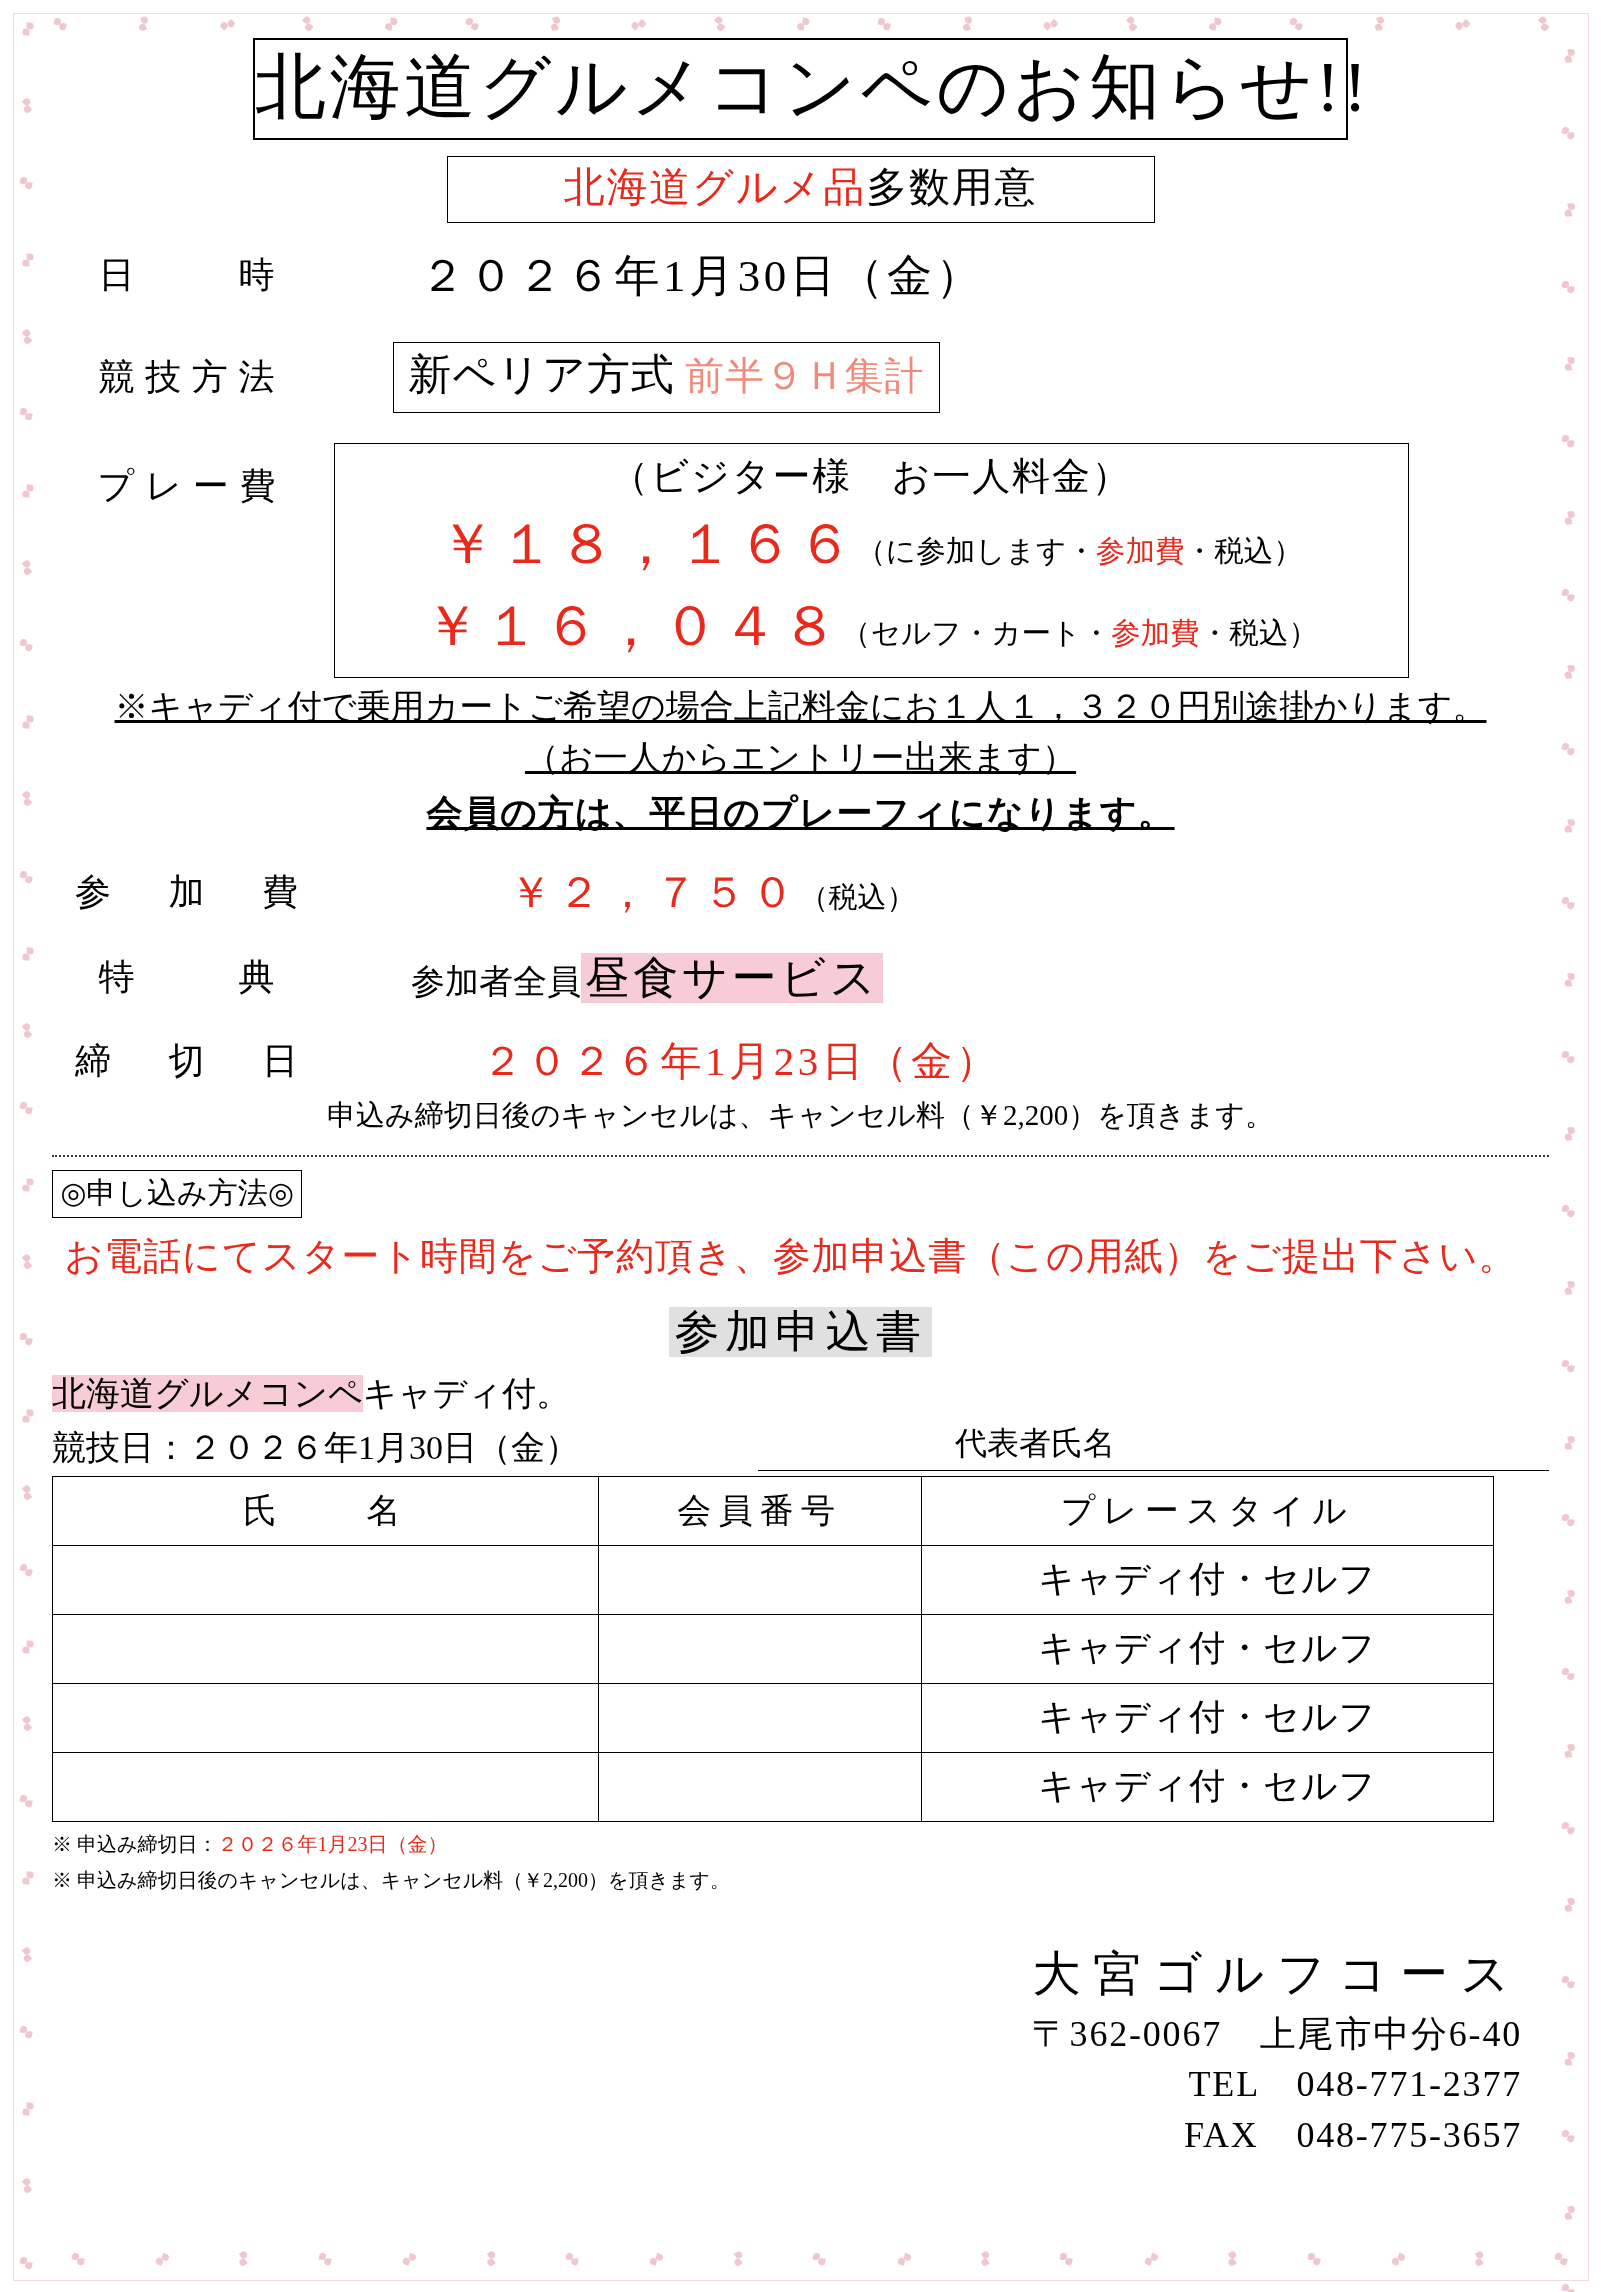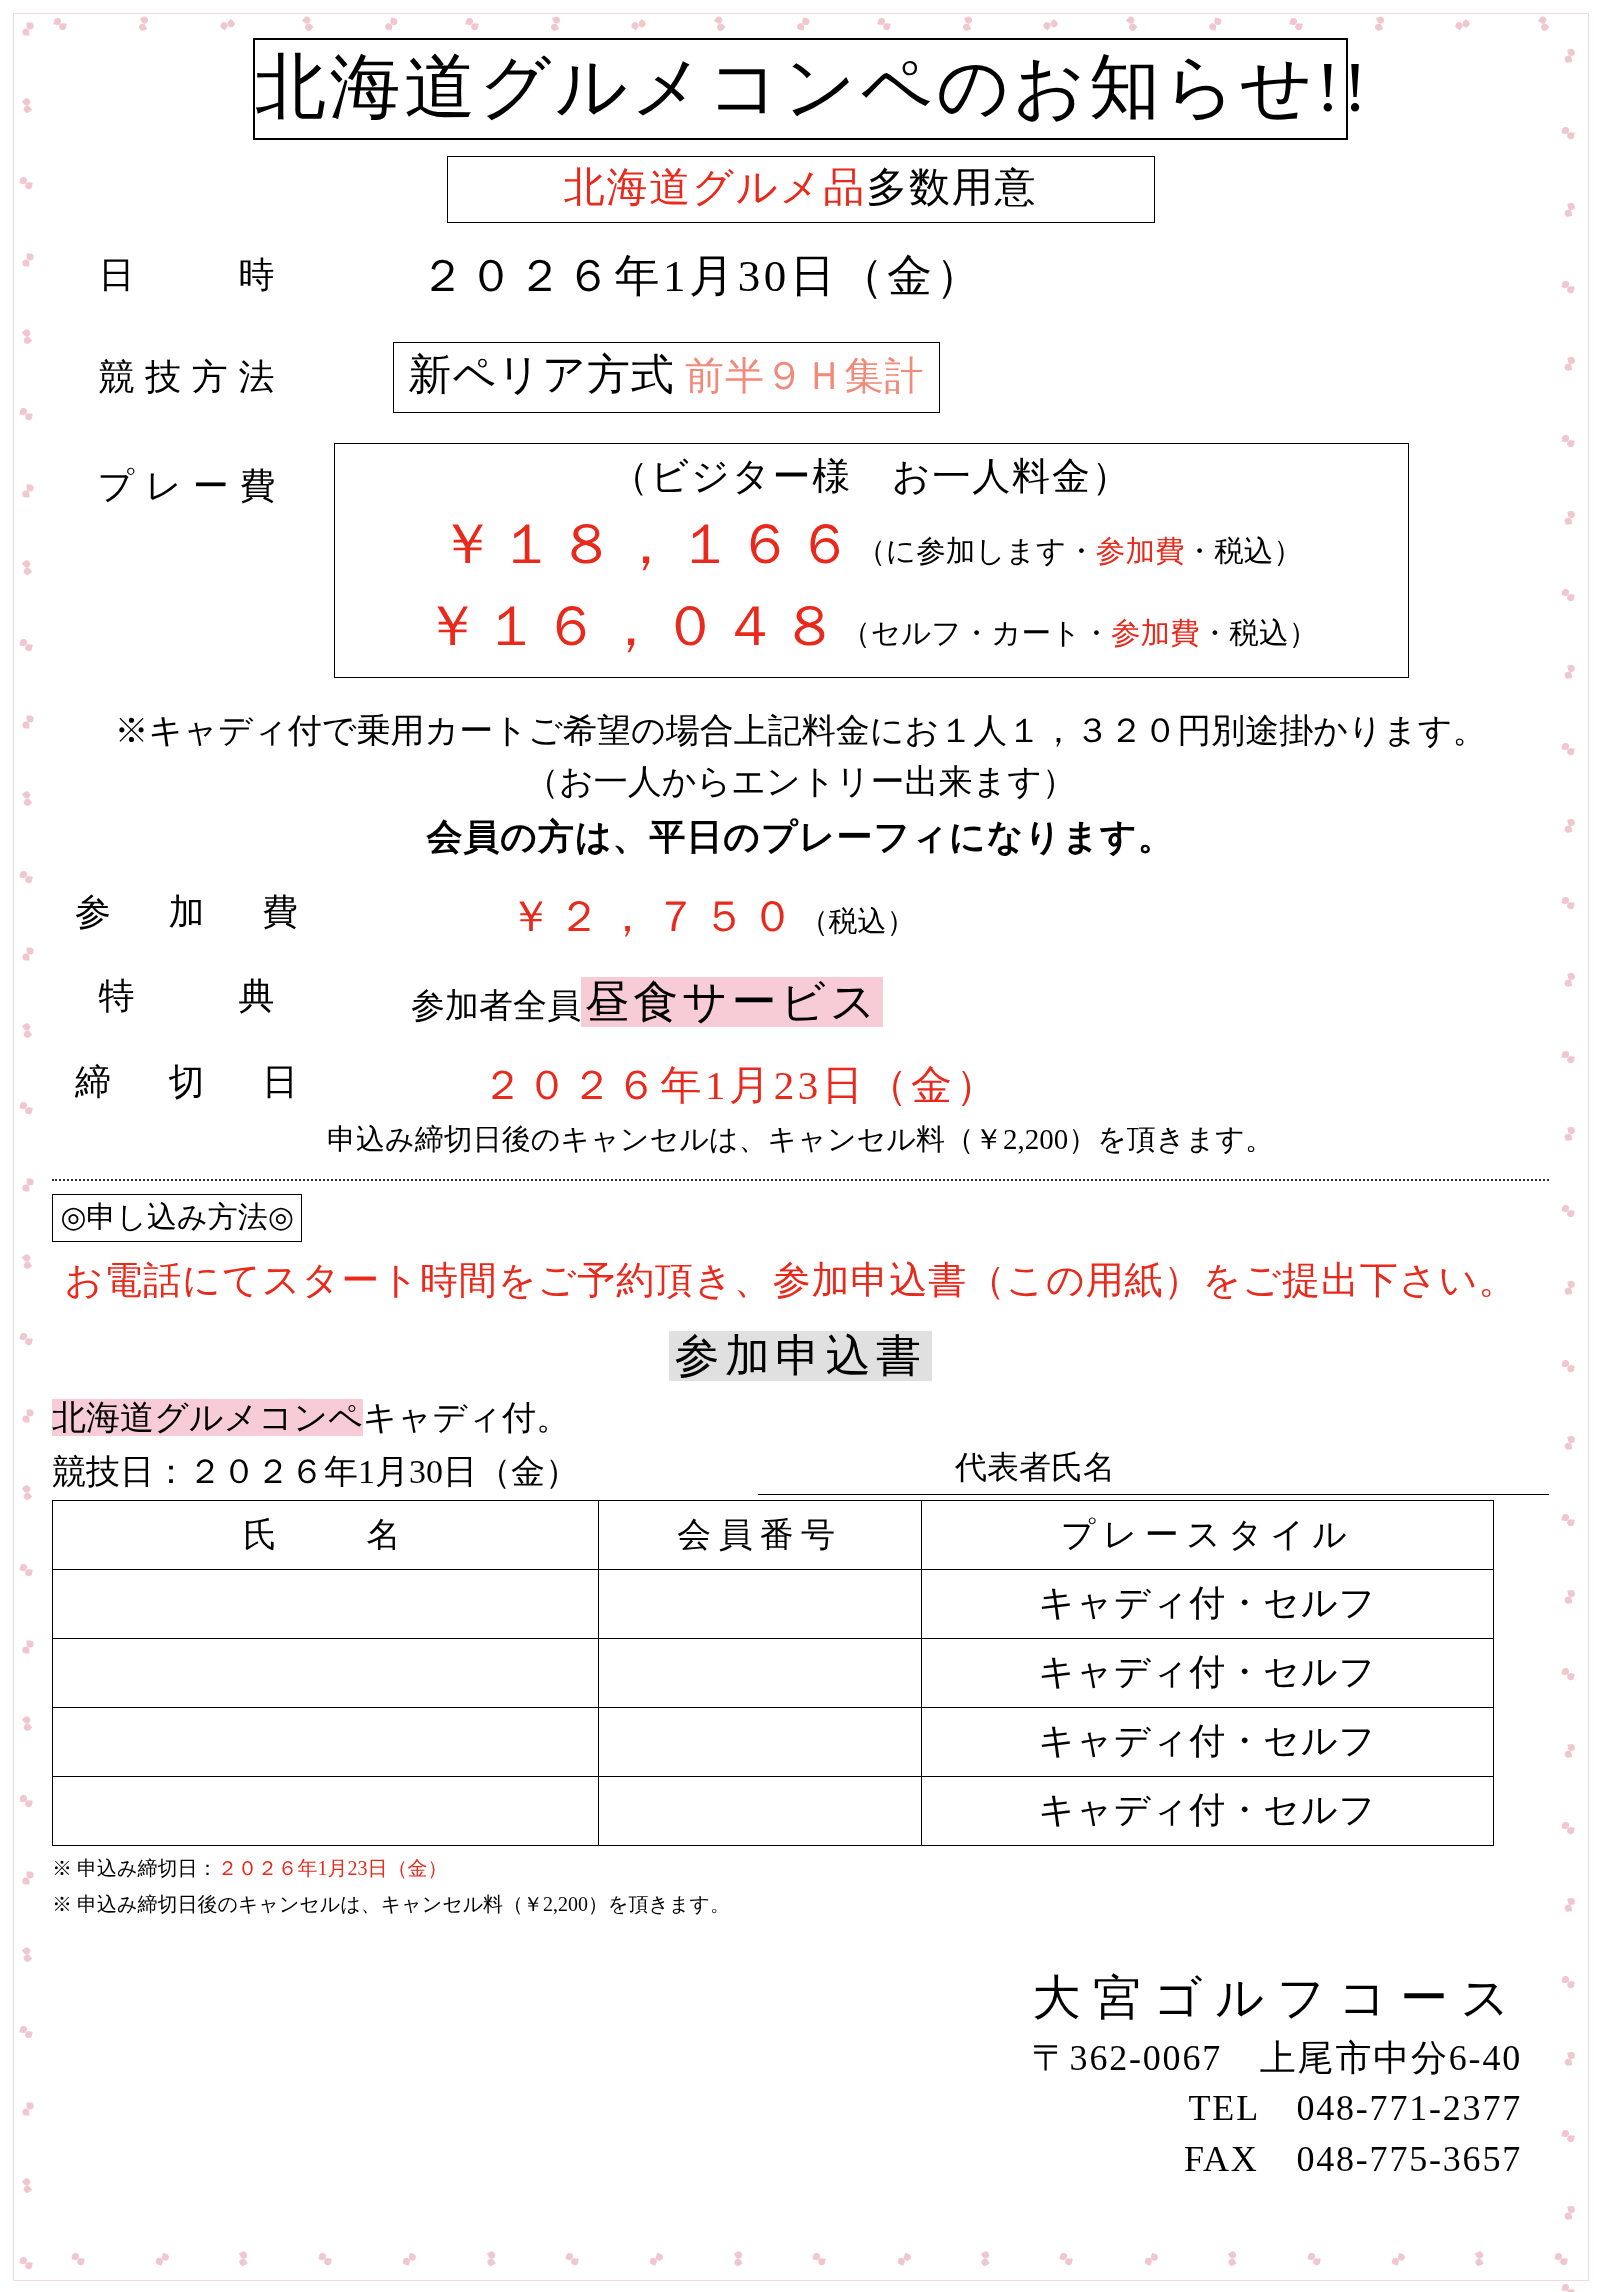--- a/index.html
+++ b/index.html
@@ -126,29 +126,29 @@
   .fee-amt {
     font-size: 56px;
     color: #e8291c;
     letter-spacing: 3.6px;
     vertical-align: -1.8px;
   }
   .fee-note { font-size: 29.6px; letter-spacing: 0px; }
   .fee-note .red { color: #e8291c; }
 
   
-  .notes { margin-top: 30px; text-align: center; }
+  .notes { margin-top: 6px; text-align: center; text-decoration: underline; }
   .notes .n1 { font-size: 34px; letter-spacing: 0px; }
   .notes .n2 { font-size: 34px; letter-spacing: 0px; margin-top: 5.4px; }
   .notes .n3 { font-size: 36px; font-weight: bold; margin-top: 7.2px; letter-spacing: 0.9px;
                font-family: "Liberation Sans", "DejaVu Sans", sans-serif; }
 
   
   .small-rows { margin-top: 16px; }
-  .srow { display: flex; align-items: flex-start; margin-top: 26px; }
+  .srow { display: flex; align-items: center; margin-top: 26px; }
   .srow .lbl { width: 269px; flex: 0 0 269px; }
   .srow .sval { flex: 1; font-size: 39px; }
 
   .fee2 { color: #e8291c; font-size: 43px; letter-spacing: 5.4px; padding-left: 188px; }
   .fee2-sub { color: #000; font-size: 29px; letter-spacing: 0; }
 
   .benefit-pre { font-size: 34px; padding-left: 90px; }
   .benefit-hl {
     background: #f7ccd6;
     font-size: 45px;

